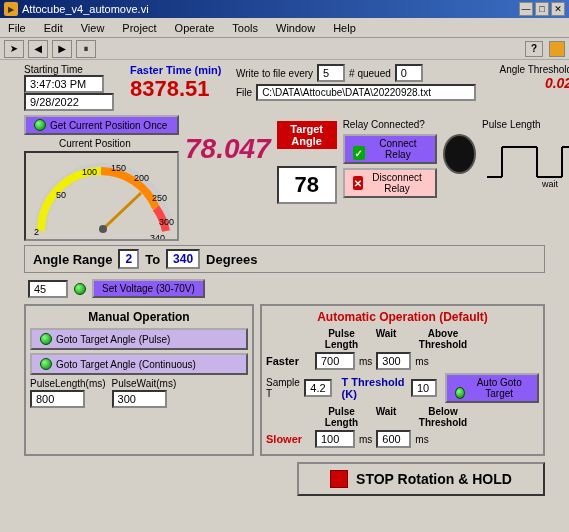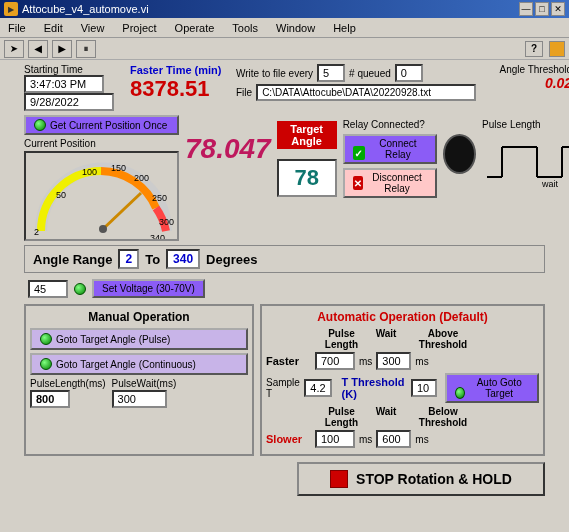--- a/index.html
+++ b/index.html
@@ -338,21 +338,21 @@
 
   <div class="row">
 
     <div style="display:flex;flex-direction:column;gap:3px;">
       <button class="btn-green">
         <span class="green-led"></span>
         <span>Get Current Position Once</span>
       </button>
 
       <div style="position:relative;">
-        <div class="label-small" style="margin-bottom:2px;">Current Position</div>
+        <div class="label-small" style="margin-bottom:2px;margin-left:35px;">Current Position</div>
         <div class="gauge-container">
           <svg width="155" height="90" viewBox="0 0 155 90">
 
             <path d="M 15 78 A 60 60 0 0 1 140 78" fill="none" stroke="#ccc" stroke-width="12"></path>
 
             <path d="M 15 78 A 60 60 0 0 1 75 18" fill="none" stroke="#f0f000" stroke-width="8"></path>
             <path d="M 75 18 A 60 60 0 0 1 130 55" fill="none" stroke="#ff8800" stroke-width="8"></path>
             <path d="M 130 55 A 60 60 0 0 1 140 78" fill="none" stroke="#ff4444" stroke-width="8"></path>
 
             <line x1="77" y1="76" x2="115" y2="40" stroke="#cc8800" stroke-width="3"></line>
@@ -370,22 +370,22 @@
           </svg>
         </div>
       </div>
     </div>
 
     <div style="display:flex;flex-direction:column;align-items:center;padding-top:18px;">
       <div style="color:#be185d;font-size:28px;font-weight:bold;font-style:italic;">78.047</div>
     </div>
 
     <div style="padding-top:6px;">
-      <div style="background:#cc0000;color:white;font-weight:bold;font-size:11px;padding:2px 8px;text-align:center;margin-bottom:10px;">Target Angle</div>
-      <div style="background:#fff;border:2px inset #888;padding:4px 12px;font-size:22px;font-weight:bold;color:#0f766e;text-align:center;min-width:60px;">78</div>
+      <div style="background:#cc0000;color:white;font-weight:bold;font-size:11px;padding:2px 8px;text-align:center;margin-bottom:17px;">Target Angle</div>
+      <div style="background:#fff;border:2px inset #888;padding:4px 12px;font-size:22px;font-weight:bold;color:#000000;text-align:center;min-width:60px;">78</div>
     </div>
 
     <div style="padding-top:4px;display:flex;flex-direction:column;gap:4px;align-items:flex-start;">
       <div style="font-size:10px;text-align:center;">Relay Connected?</div>
       <div style="display:flex;gap:6px;align-items:flex-start;">
         <div style="display:flex;flex-direction:column;gap:4px;">
           <button class="btn-green">
             <span class="green-check">✓</span>
             <span>Connect Relay</span>
           </button>
@@ -440,21 +440,21 @@
         <span class="green-led"></span>
         <span>Goto Target Angle (Pulse)</span>
       </button>
       <button class="btn-purple">
         <span class="green-led"></span>
         <span>Goto Target Angle (Continuous)</span>
       </button>
       <div class="field-group">
         <div class="field-item">
           <span class="field-label">PulseLength(ms)</span>
-          <div class="inset-display" style="width:40px;font-weight:bold;">800</div>
+          <div class="inset-display" style="width:55px;">800</div>
         </div>
         <div class="field-item">
           <span class="field-label">PulseWait(ms)</span>
           <div class="inset-display" style="width:55px;">300</div>
         </div>
       </div>
     </div>
 
     <div class="auto-panel">
       <div class="auto-title">Automatic Operation (Default)</div>

